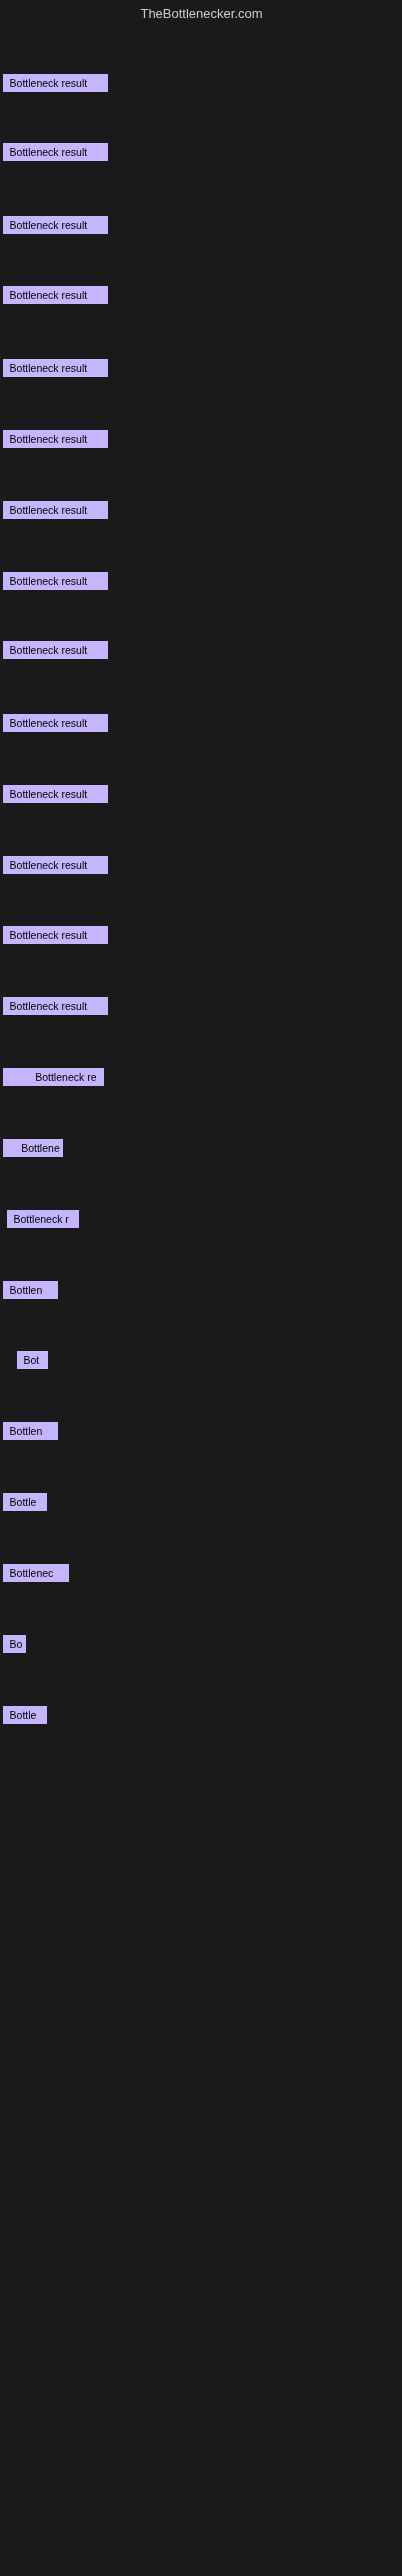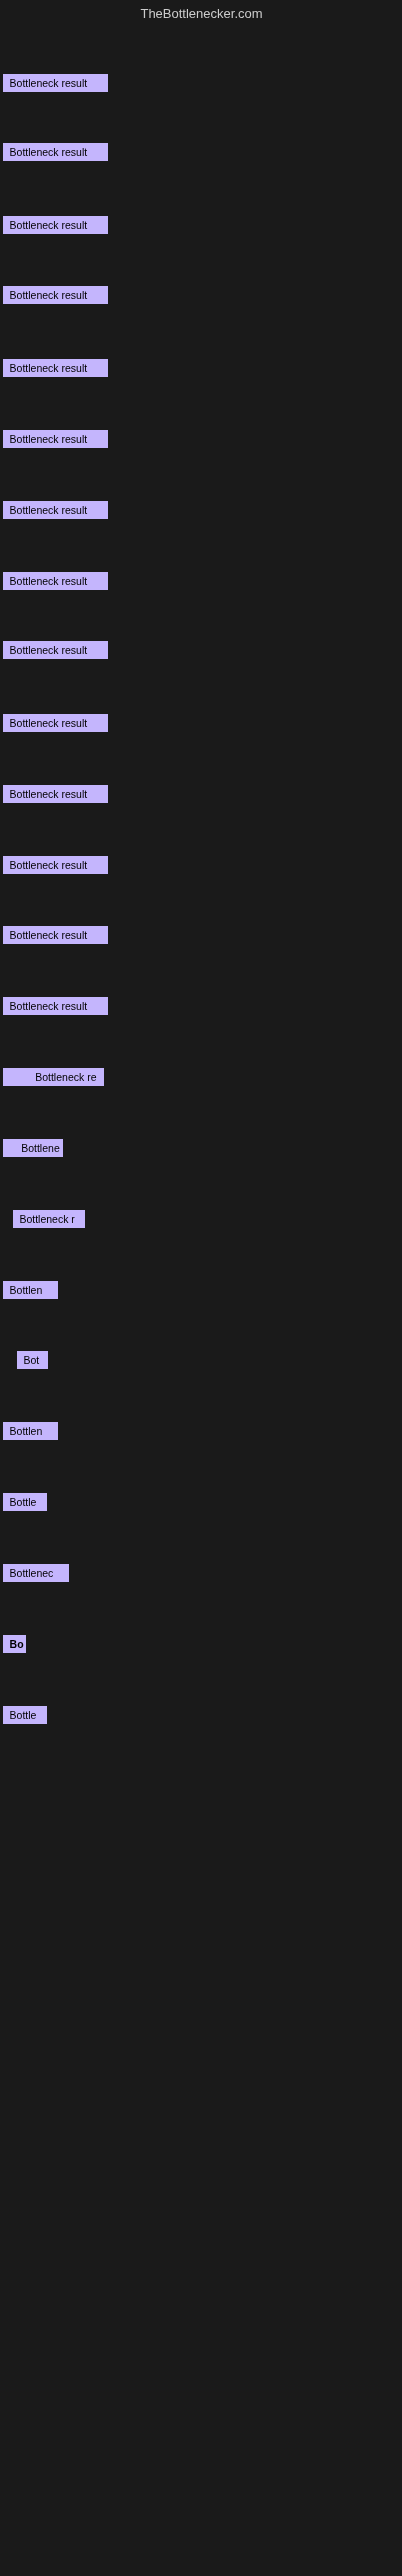--- a/index.html
+++ b/index.html
@@ -48,22 +48,22 @@
     <div style="position: absolute; top: 473px; left: 3.2px;"><span class="bottleneck-badge" style="width: 105px;">Bottleneck result</span></div>
     <div style="position: absolute; top: 544px; left: 3.2px;"><span class="bottleneck-badge" style="width: 105px;">Bottleneck result</span></div>
     <div style="position: absolute; top: 613px; left: 3.2px;"><span class="bottleneck-badge" style="width: 105px;">Bottleneck result</span></div>
     <div style="position: absolute; top: 686px; left: 3.2px;"><span class="bottleneck-badge" style="width: 105px;">Bottleneck result</span></div>
     <div style="position: absolute; top: 757px; left: 3.2px;"><span class="bottleneck-badge" style="width: 105px;">Bottleneck result</span></div>
     <div style="position: absolute; top: 828px; left: 3.2px;"><span class="bottleneck-badge" style="width: 105px;">Bottleneck result</span></div>
     <div style="position: absolute; top: 898px; left: 3.2px;"><span class="bottleneck-badge" style="width: 105px;">Bottleneck result</span></div>
     <div style="position: absolute; top: 969px; left: 3.2px;"><span class="bottleneck-badge" style="width: 105px;">Bottleneck result</span></div>
     <div style="position: absolute; top: 1040px; left: 3.2px;"><span class="bottleneck-badge" style="width: 101px; padding-left: 32px;">Bottleneck re</span></div>
     <div style="position: absolute; top: 1111px; left: 3.2px;"><span class="bottleneck-badge" style="width: 60px; padding-left: 18px;">Bottlene</span></div>
-    <div style="position: absolute; top: 1182px; left: 13px;"><span class="bottleneck-badge" style="width: 72px;">Bottleneck r</span></div>
+    <div style="position: absolute; top: 1182px; left: 7px;"><span class="bottleneck-badge" style="width: 72px;">Bottleneck r</span></div>
     <div style="position: absolute; top: 1253px; left: 3.2px;"><span class="bottleneck-badge" style="width: 55px;">Bottlen</span></div>
     <div style="position: absolute; top: 1323px; left: 17px;"><span class="bottleneck-badge" style="width: 31px;">Bot</span></div>
     <div style="position: absolute; top: 1394px; left: 3.2px;"><span class="bottleneck-badge" style="width: 55px;">Bottlen</span></div>
     <div style="position: absolute; top: 1465px; left: 3.2px;"><span class="bottleneck-badge" style="width: 44px;">Bottle</span></div>
     <div style="position: absolute; top: 1536px; left: 3.2px;"><span class="bottleneck-badge" style="width: 66px;">Bottlenec</span></div>
-    <div style="position: absolute; top: 1607px; left: 3.2px;"><span class="bottleneck-badge" style="width: 22.5px; font-weight: bold;">Bo</span></div>
+    <div style="position: absolute; top: 1607px; left: 3.2px;"><span class="bottleneck-badge" style="width: 22.5px;">Bo</span></div>
     <div style="position: absolute; top: 1678px; left: 3.2px;"><span class="bottleneck-badge" style="width: 44px;">Bottle</span></div>
   </div>
 
 
 </body></html>

